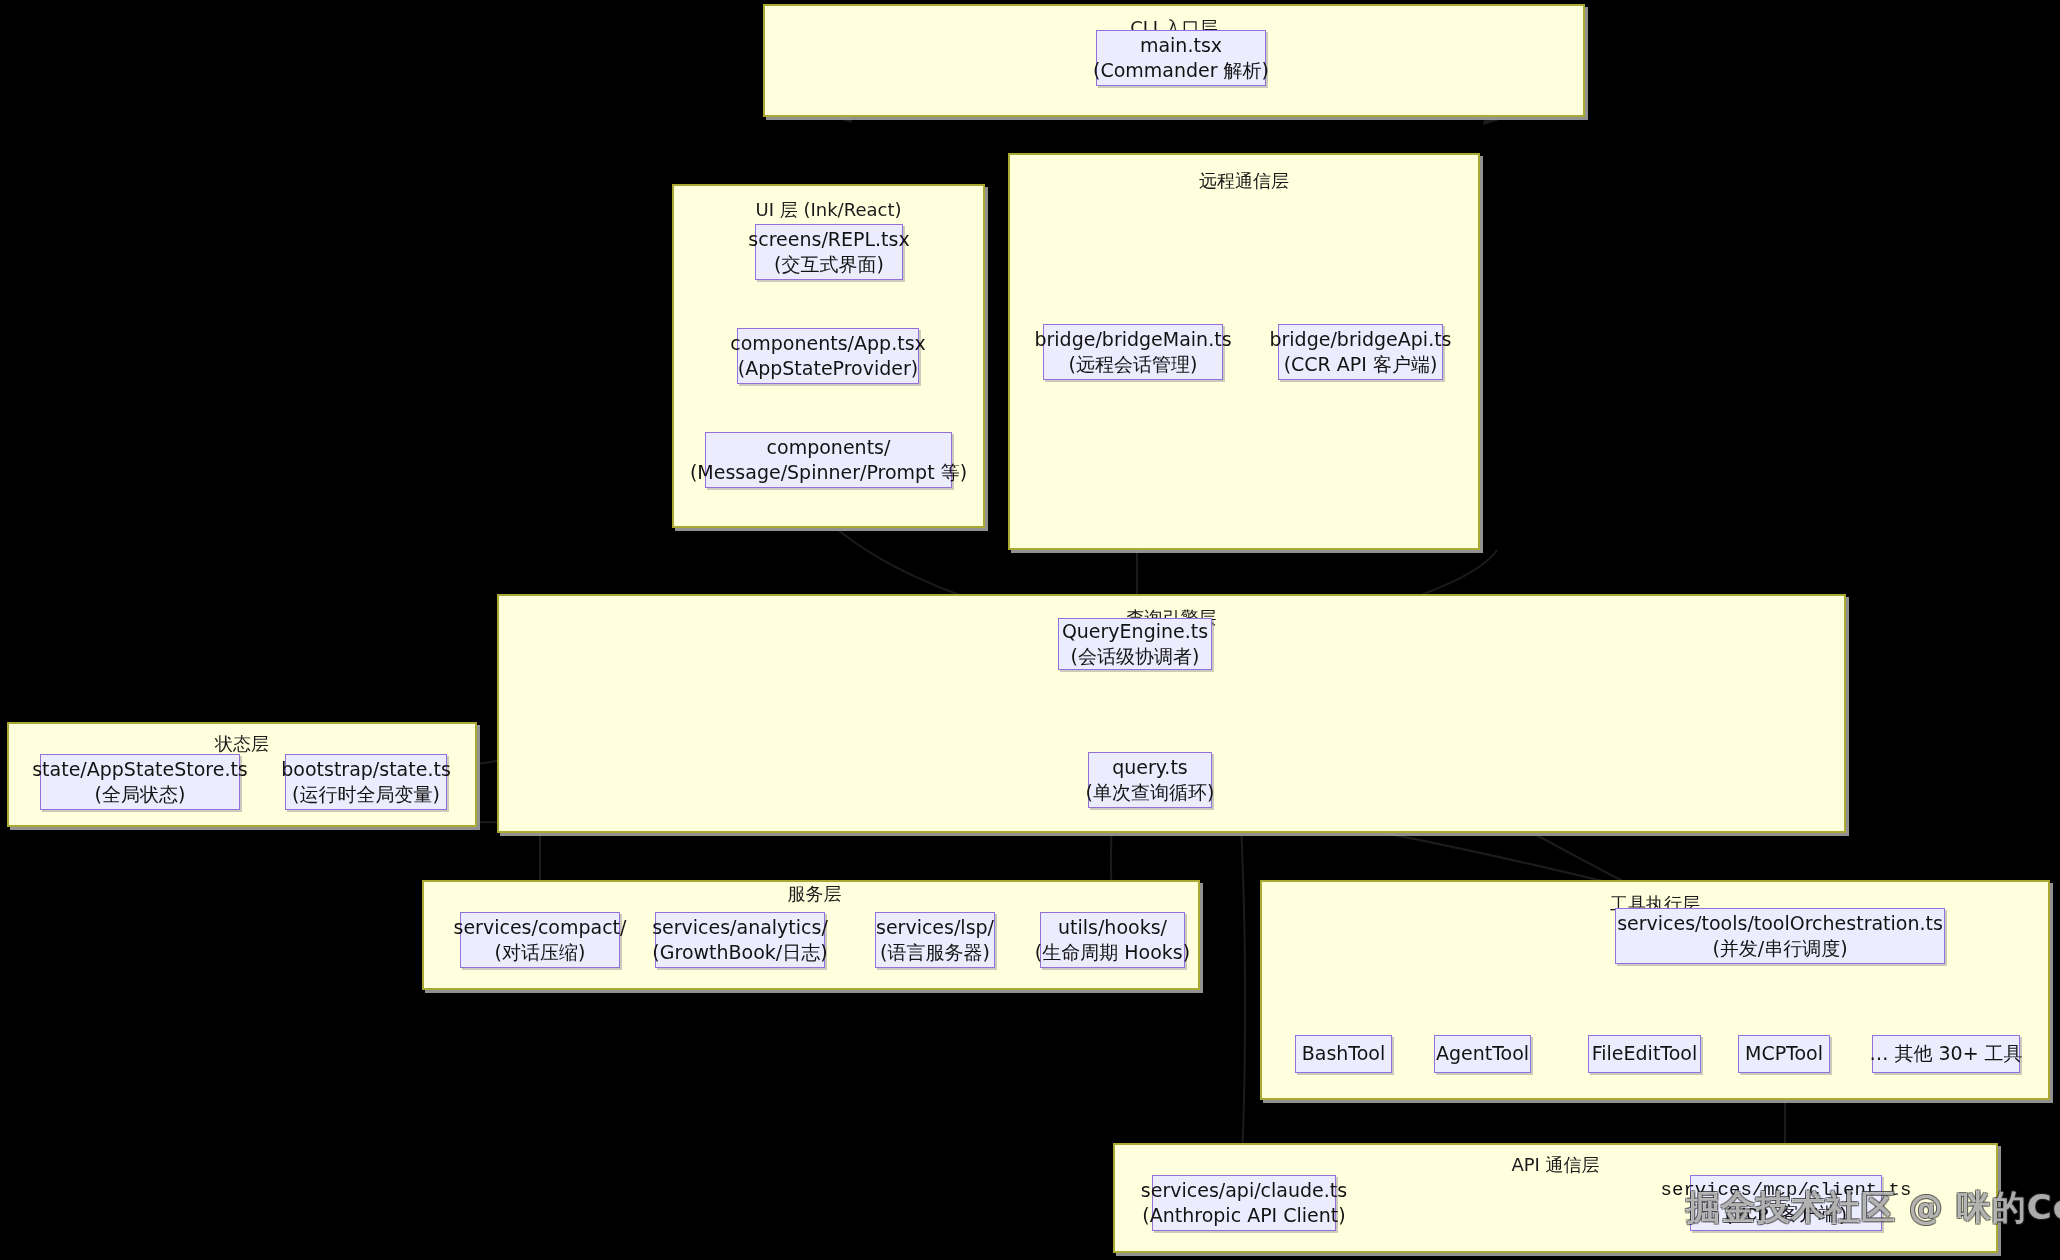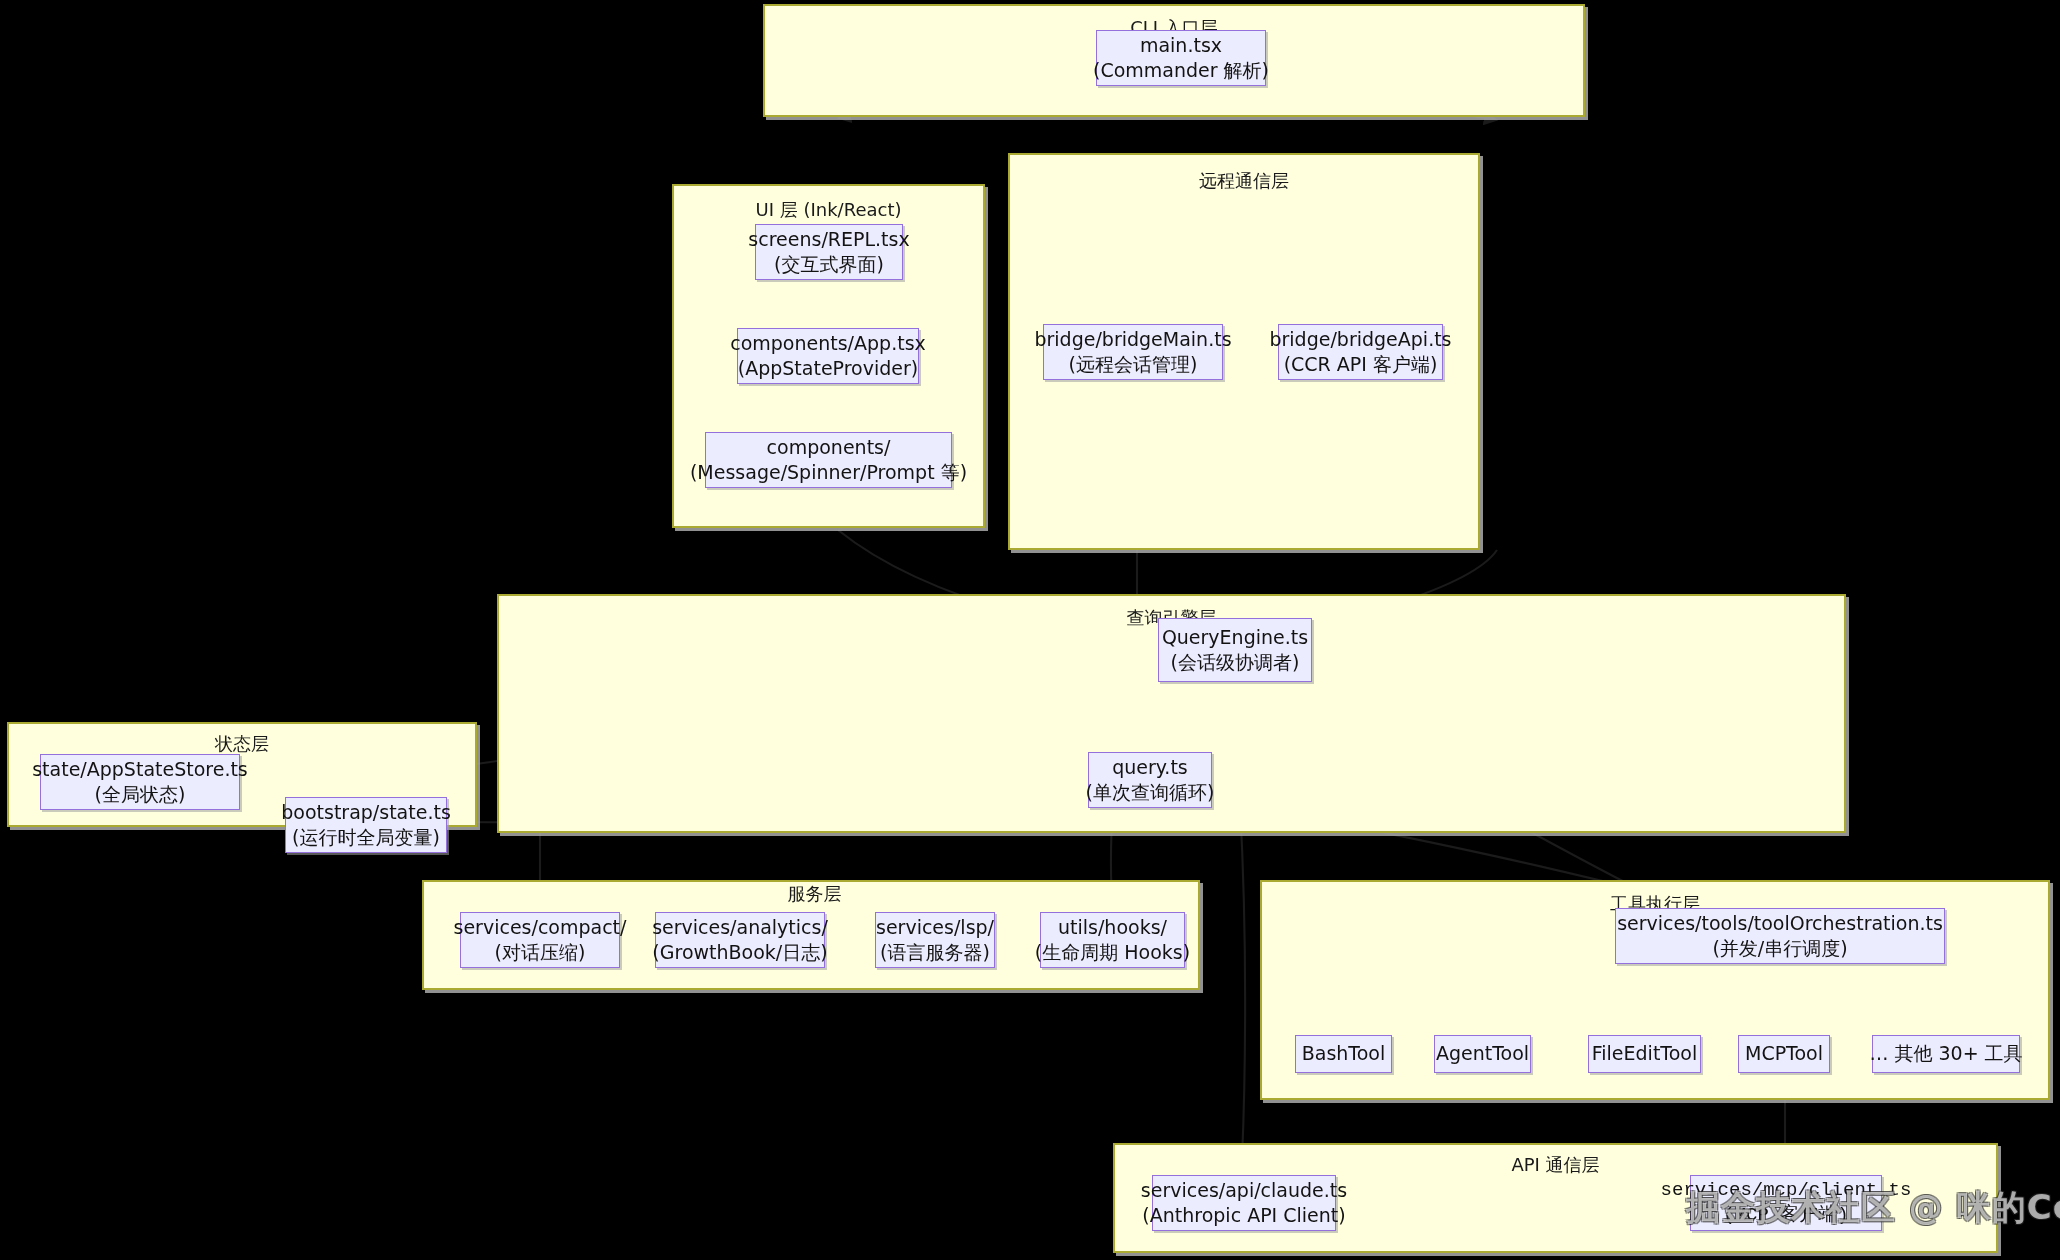--- a/index.html
+++ b/index.html
@@ -167,37 +167,37 @@
     <span class="l2">(远程会话管理)</span>
   </div>
   <div class="node" style="left:1278px; top:324px; width:165px; height:56px;">
     <span class="l1">bridge/bridgeApi.ts</span>
     <span class="l2">(CCR API 客户端)</span>
   </div>
 
   <div class="cluster" style="left:497px; top:594px; width:1349px; height:239px;">
     <div class="cluster-title" style="top:10px;">查询引擎层</div>
   </div>
-  <div class="node" style="left:1158px; top:618px; width:154px; height:64px;">
+  <div class="node" style="left:1058px; top:618px; width:154px; height:52px;">
     <span class="l1">QueryEngine.ts</span>
     <span class="l2">(会话级协调者)</span>
   </div>
   <div class="node" style="left:1088px; top:752px; width:124px; height:56px;">
     <span class="l1">query.ts</span>
     <span class="l2">(单次查询循环)</span>
   </div>
 
   <div class="cluster" style="left:7px; top:722px; width:470px; height:105px;">
     <div class="cluster-title" style="top:8px;">状态层</div>
   </div>
   <div class="node" style="left:40px; top:754px; width:200px; height:56px;">
     <span class="l1">state/AppStateStore.ts</span>
     <span class="l2">(全局状态)</span>
   </div>
-  <div class="node" style="left:285px; top:754px; width:162px; height:56px;margin-top:43px;">
+  <div class="node" style="left:285px; top:754px; width:162px; height:56px;">
     <span class="l1">bootstrap/state.ts</span>
     <span class="l2">(运行时全局变量)</span>
   </div>
 
   <div class="cluster" style="left:422px; top:880px; width:778px; height:110px;">
     <div class="cluster-title" style="top:0;padding-left:7px;">服务层</div>
   </div>
   <div class="node" style="left:460px; top:912px; width:160px; height:56px;">
     <span class="l1">services/compact/</span>
     <span class="l2">(对话压缩)</span>

